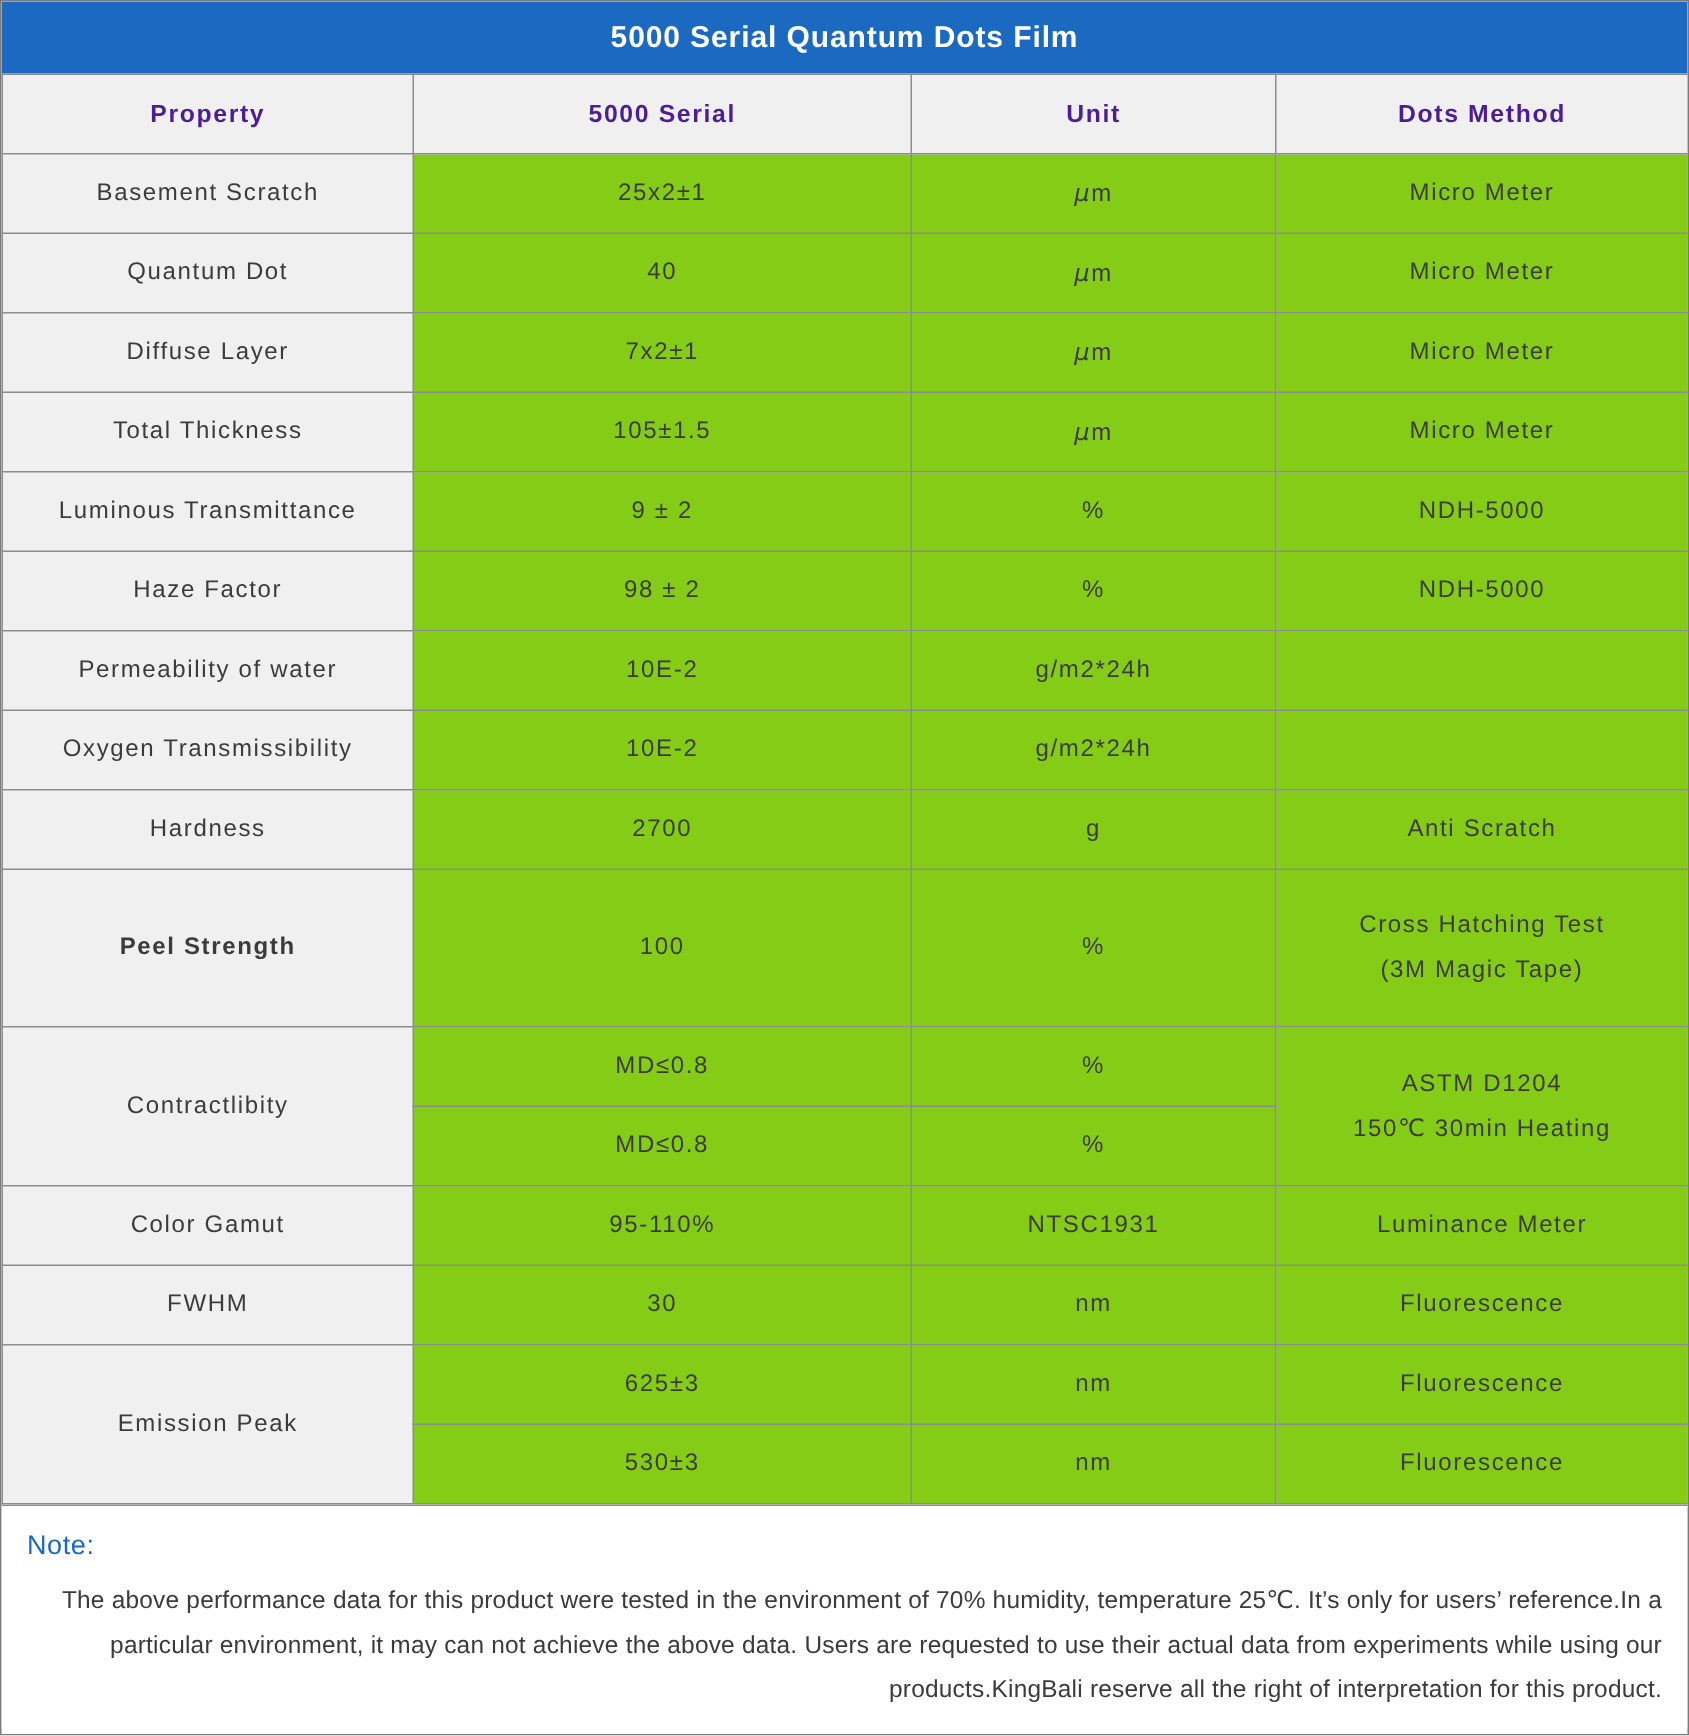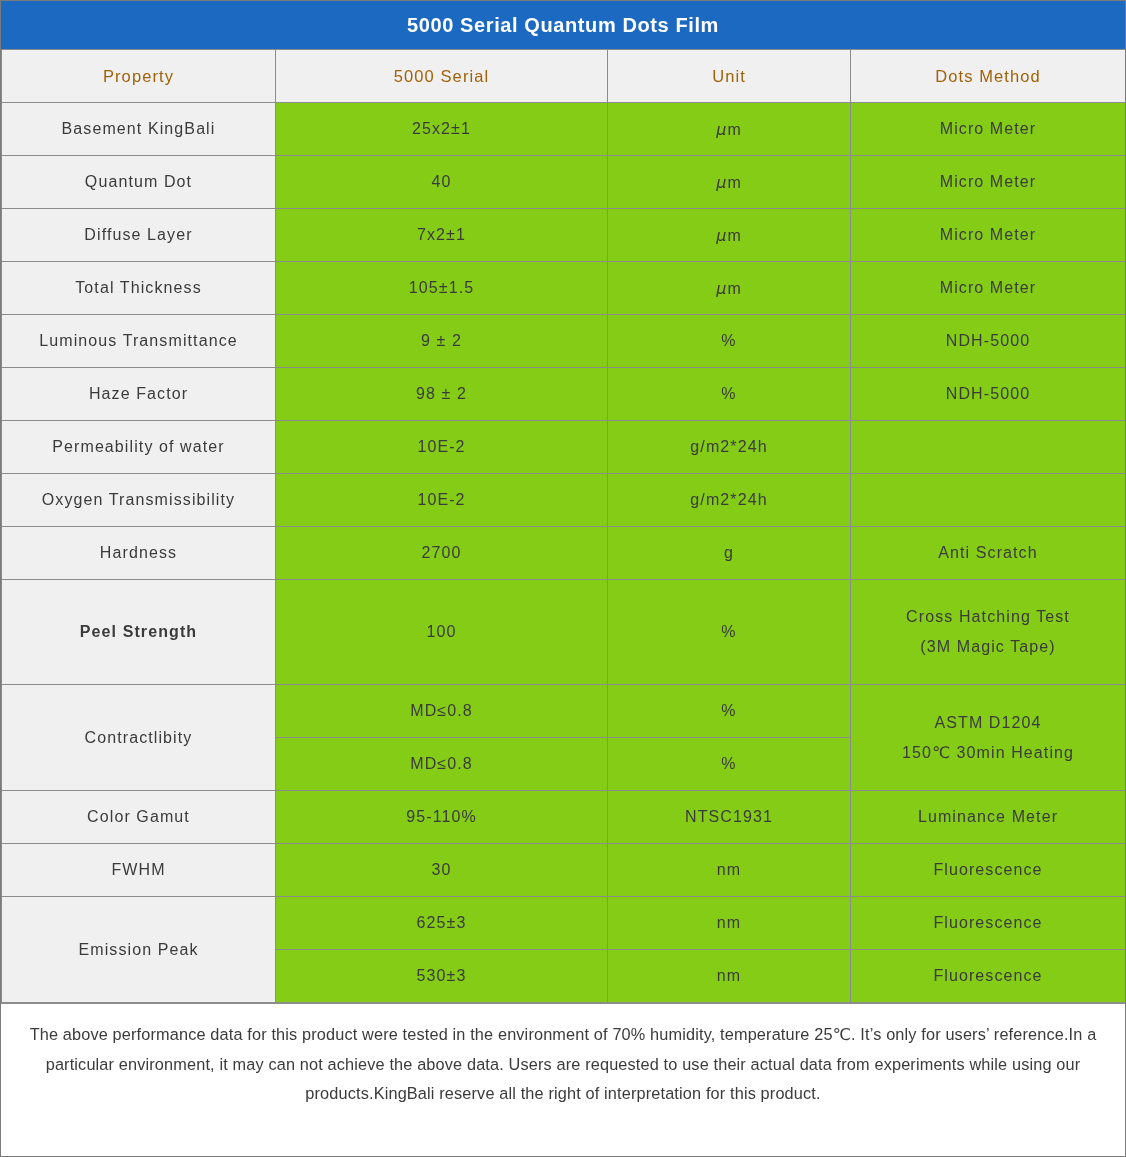--- a/index.html
+++ b/index.html
@@ -56,21 +56,22 @@
     font-size: 16px;
     letter-spacing: 1.1px;
     padding: 4px 6px;
     box-sizing: border-box;
     background: #ffffff;
   }
   table.spec thead th {
     background: #f0f0f0;
     height: 53px;
     font-size: 16.5px;
-    color: #a16207;
+    color: #4c1d95;
+    font-weight: bold;
   }
   table.spec td.prop {
     background: #f0f0f0;
     height: 53px;
   }
   table.spec td.val, table.spec td.unit, table.spec td.method {
     background: #84cc16;
     height: 53px;
   }
   .two-line { line-height: 1.85; }
@@ -88,21 +89,21 @@
     color: #1b69c0;
     font-size: 18px;
     margin-bottom: 12px;
     letter-spacing: 0.4px;
   }
   .note-body {
     color: #3b3b3b;
     font-size: 16.3px;
     line-height: 1.82;
     letter-spacing: 0.15px;
-    text-align: center;
+    text-align: right;
   }
 </style>
 </head>
 <body>
 
 <div id="sheet">
 
   <div class="title-bar">
     <span>5000 Serial Quantum Dots Film</span>
   </div>
@@ -120,21 +121,21 @@
         <th>Property</th>
         <th>5000 Serial</th>
         <th>Unit</th>
         <th>Dots Method</th>
       </tr>
     </thead>
 
     <tbody>
 
       <tr>
-        <td class="prop">Basement KingBali</td>
+        <td class="prop">Basement Scratch</td>
         <td class="val">25x2±1</td>
         <td class="unit mu-unit"><span class="mu">μ</span>m</td>
         <td class="method">Micro Meter</td>
       </tr>
 
       <tr>
         <td class="prop">Quantum Dot</td>
         <td class="val">40</td>
         <td class="unit mu-unit"><span class="mu">μ</span>m</td>
         <td class="method">Micro Meter</td>
@@ -236,16 +237,17 @@
       <tr>
         <td class="val">530±3</td>
         <td class="unit">nm</td>
         <td class="method">Fluorescence</td>
       </tr>
 
     </tbody>
   </table>
 
   <div class="note-box">
+    <div class="note-title">Note:</div>
     <div class="note-body">The above performance data for this product were tested in the environment of 70% humidity, temperature 25℃. It’s only for users’ reference.In a particular environment, it may can not achieve the above data. Users are requested to use their actual data from experiments while using our products.KingBali reserve all the right of interpretation for this product.</div>
   </div>
 
 </div>
 
 </body></html>

